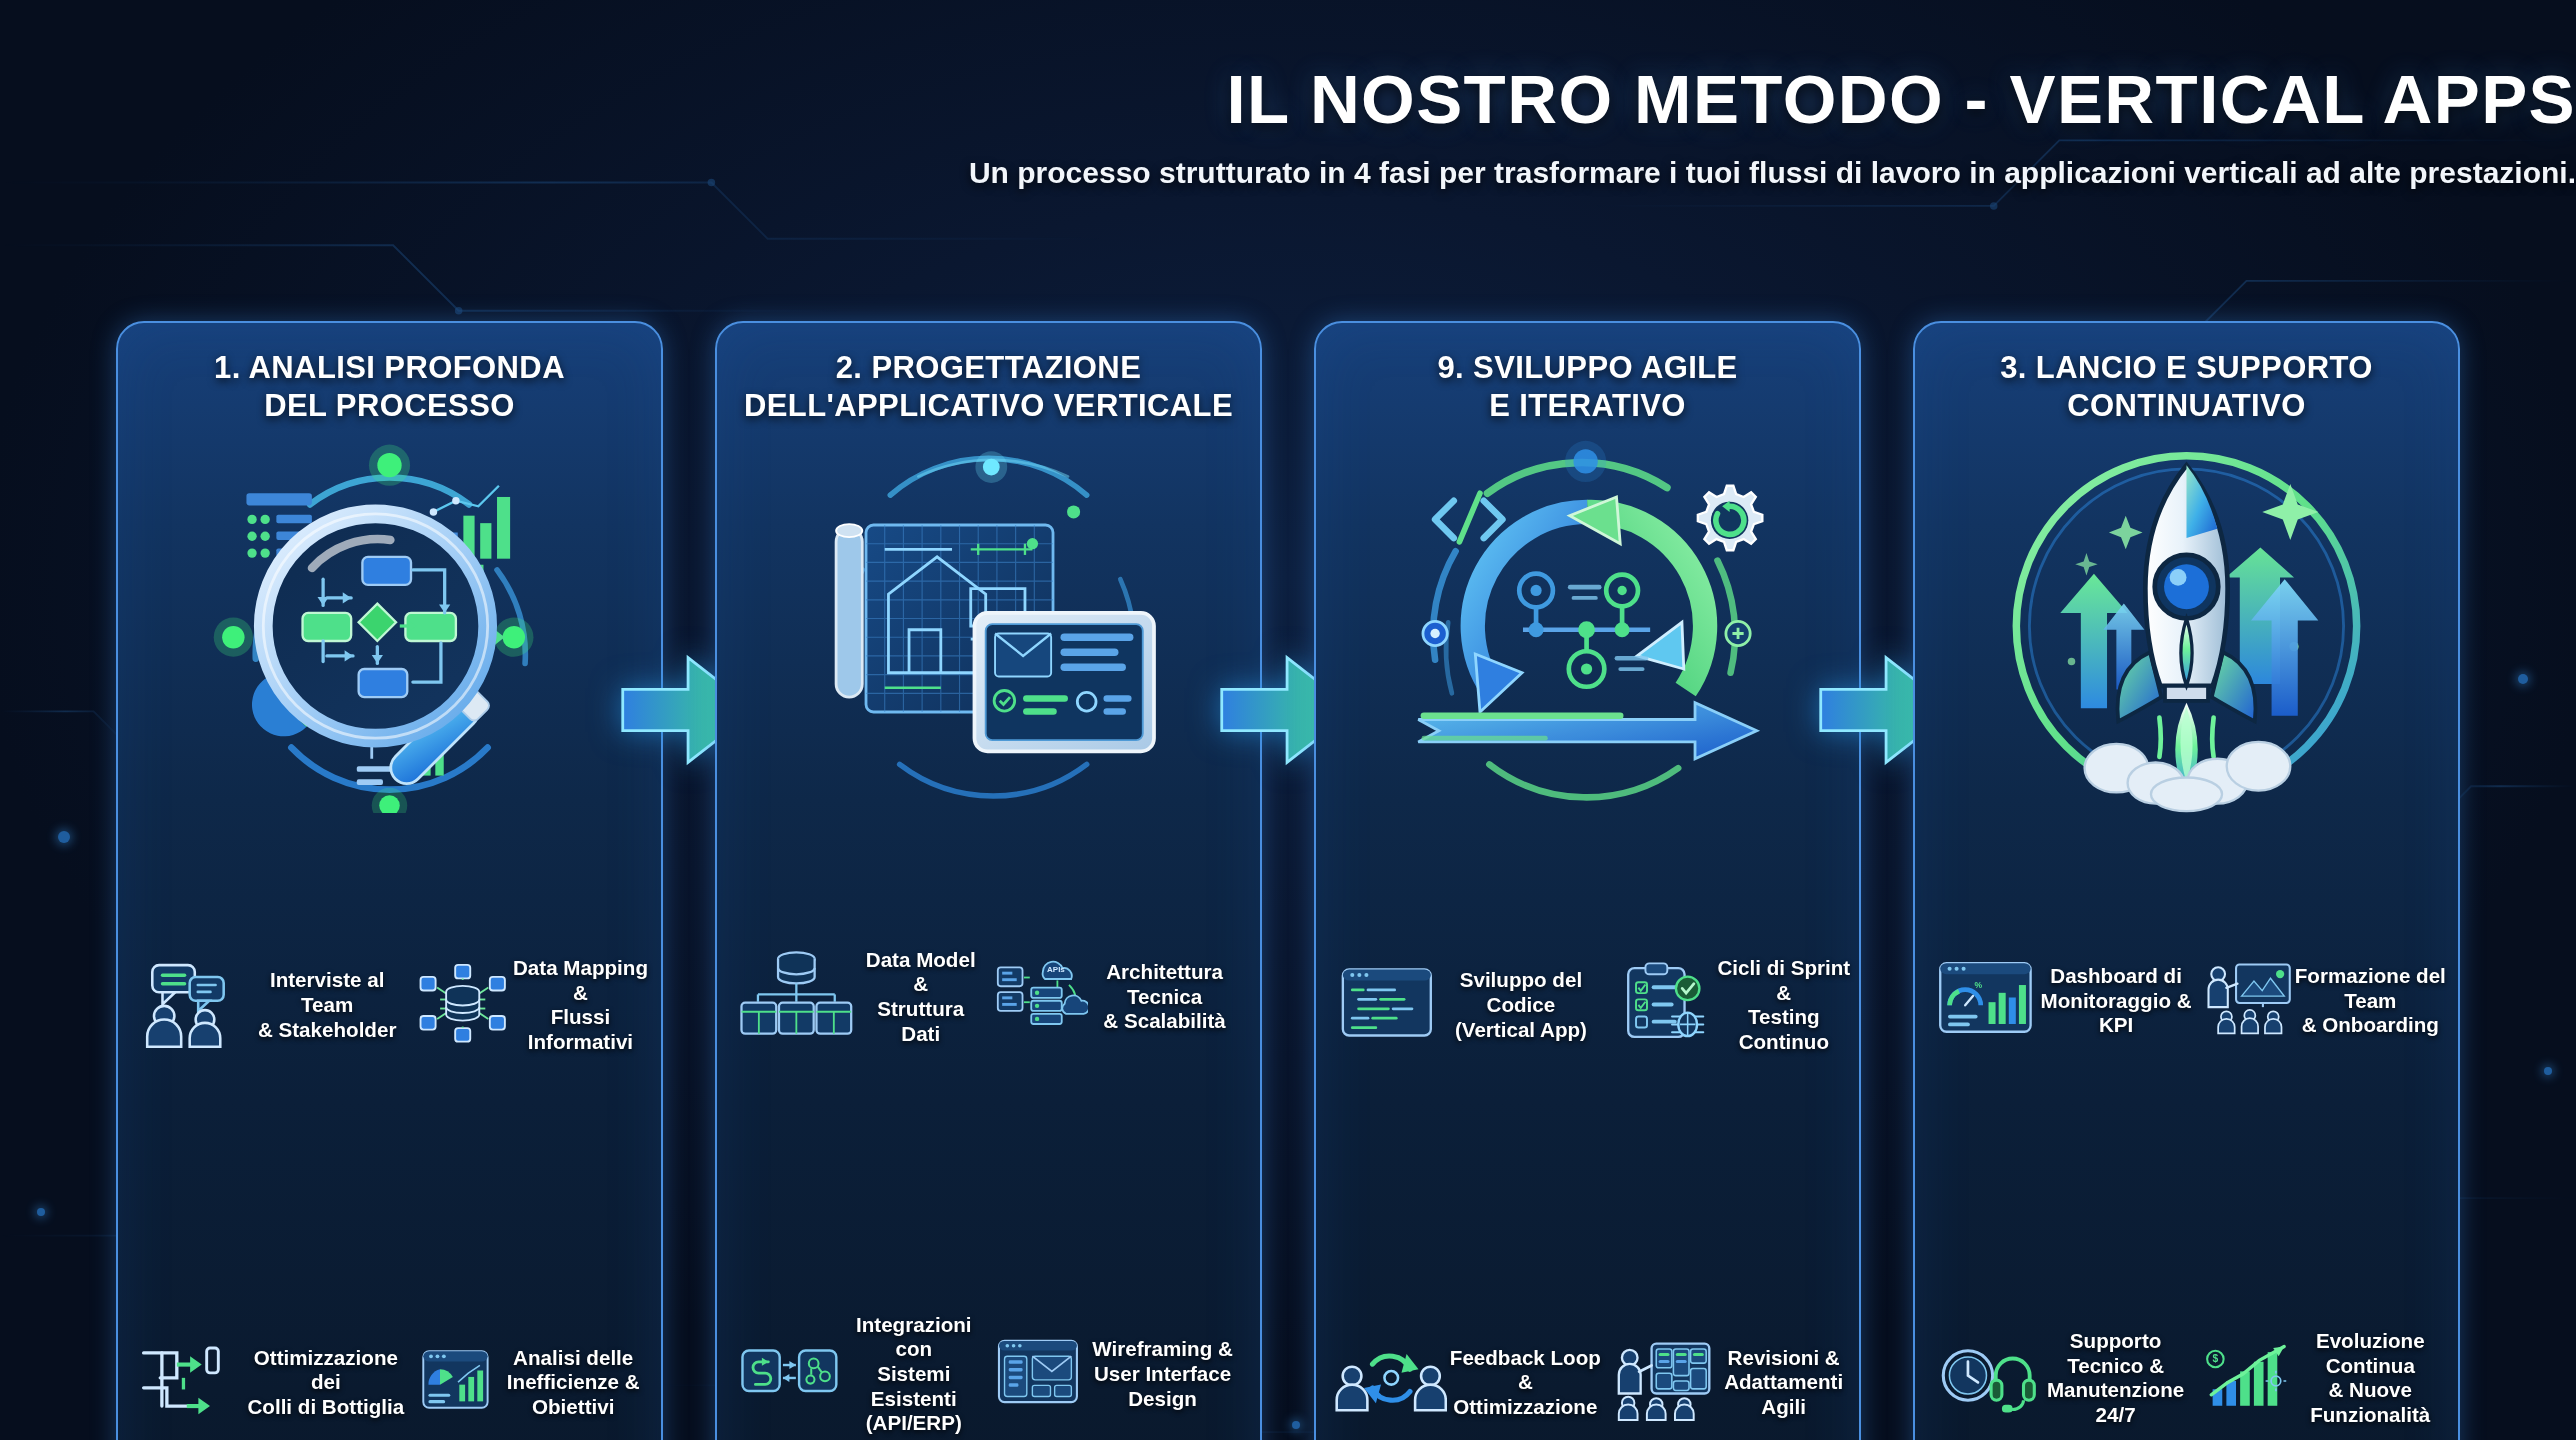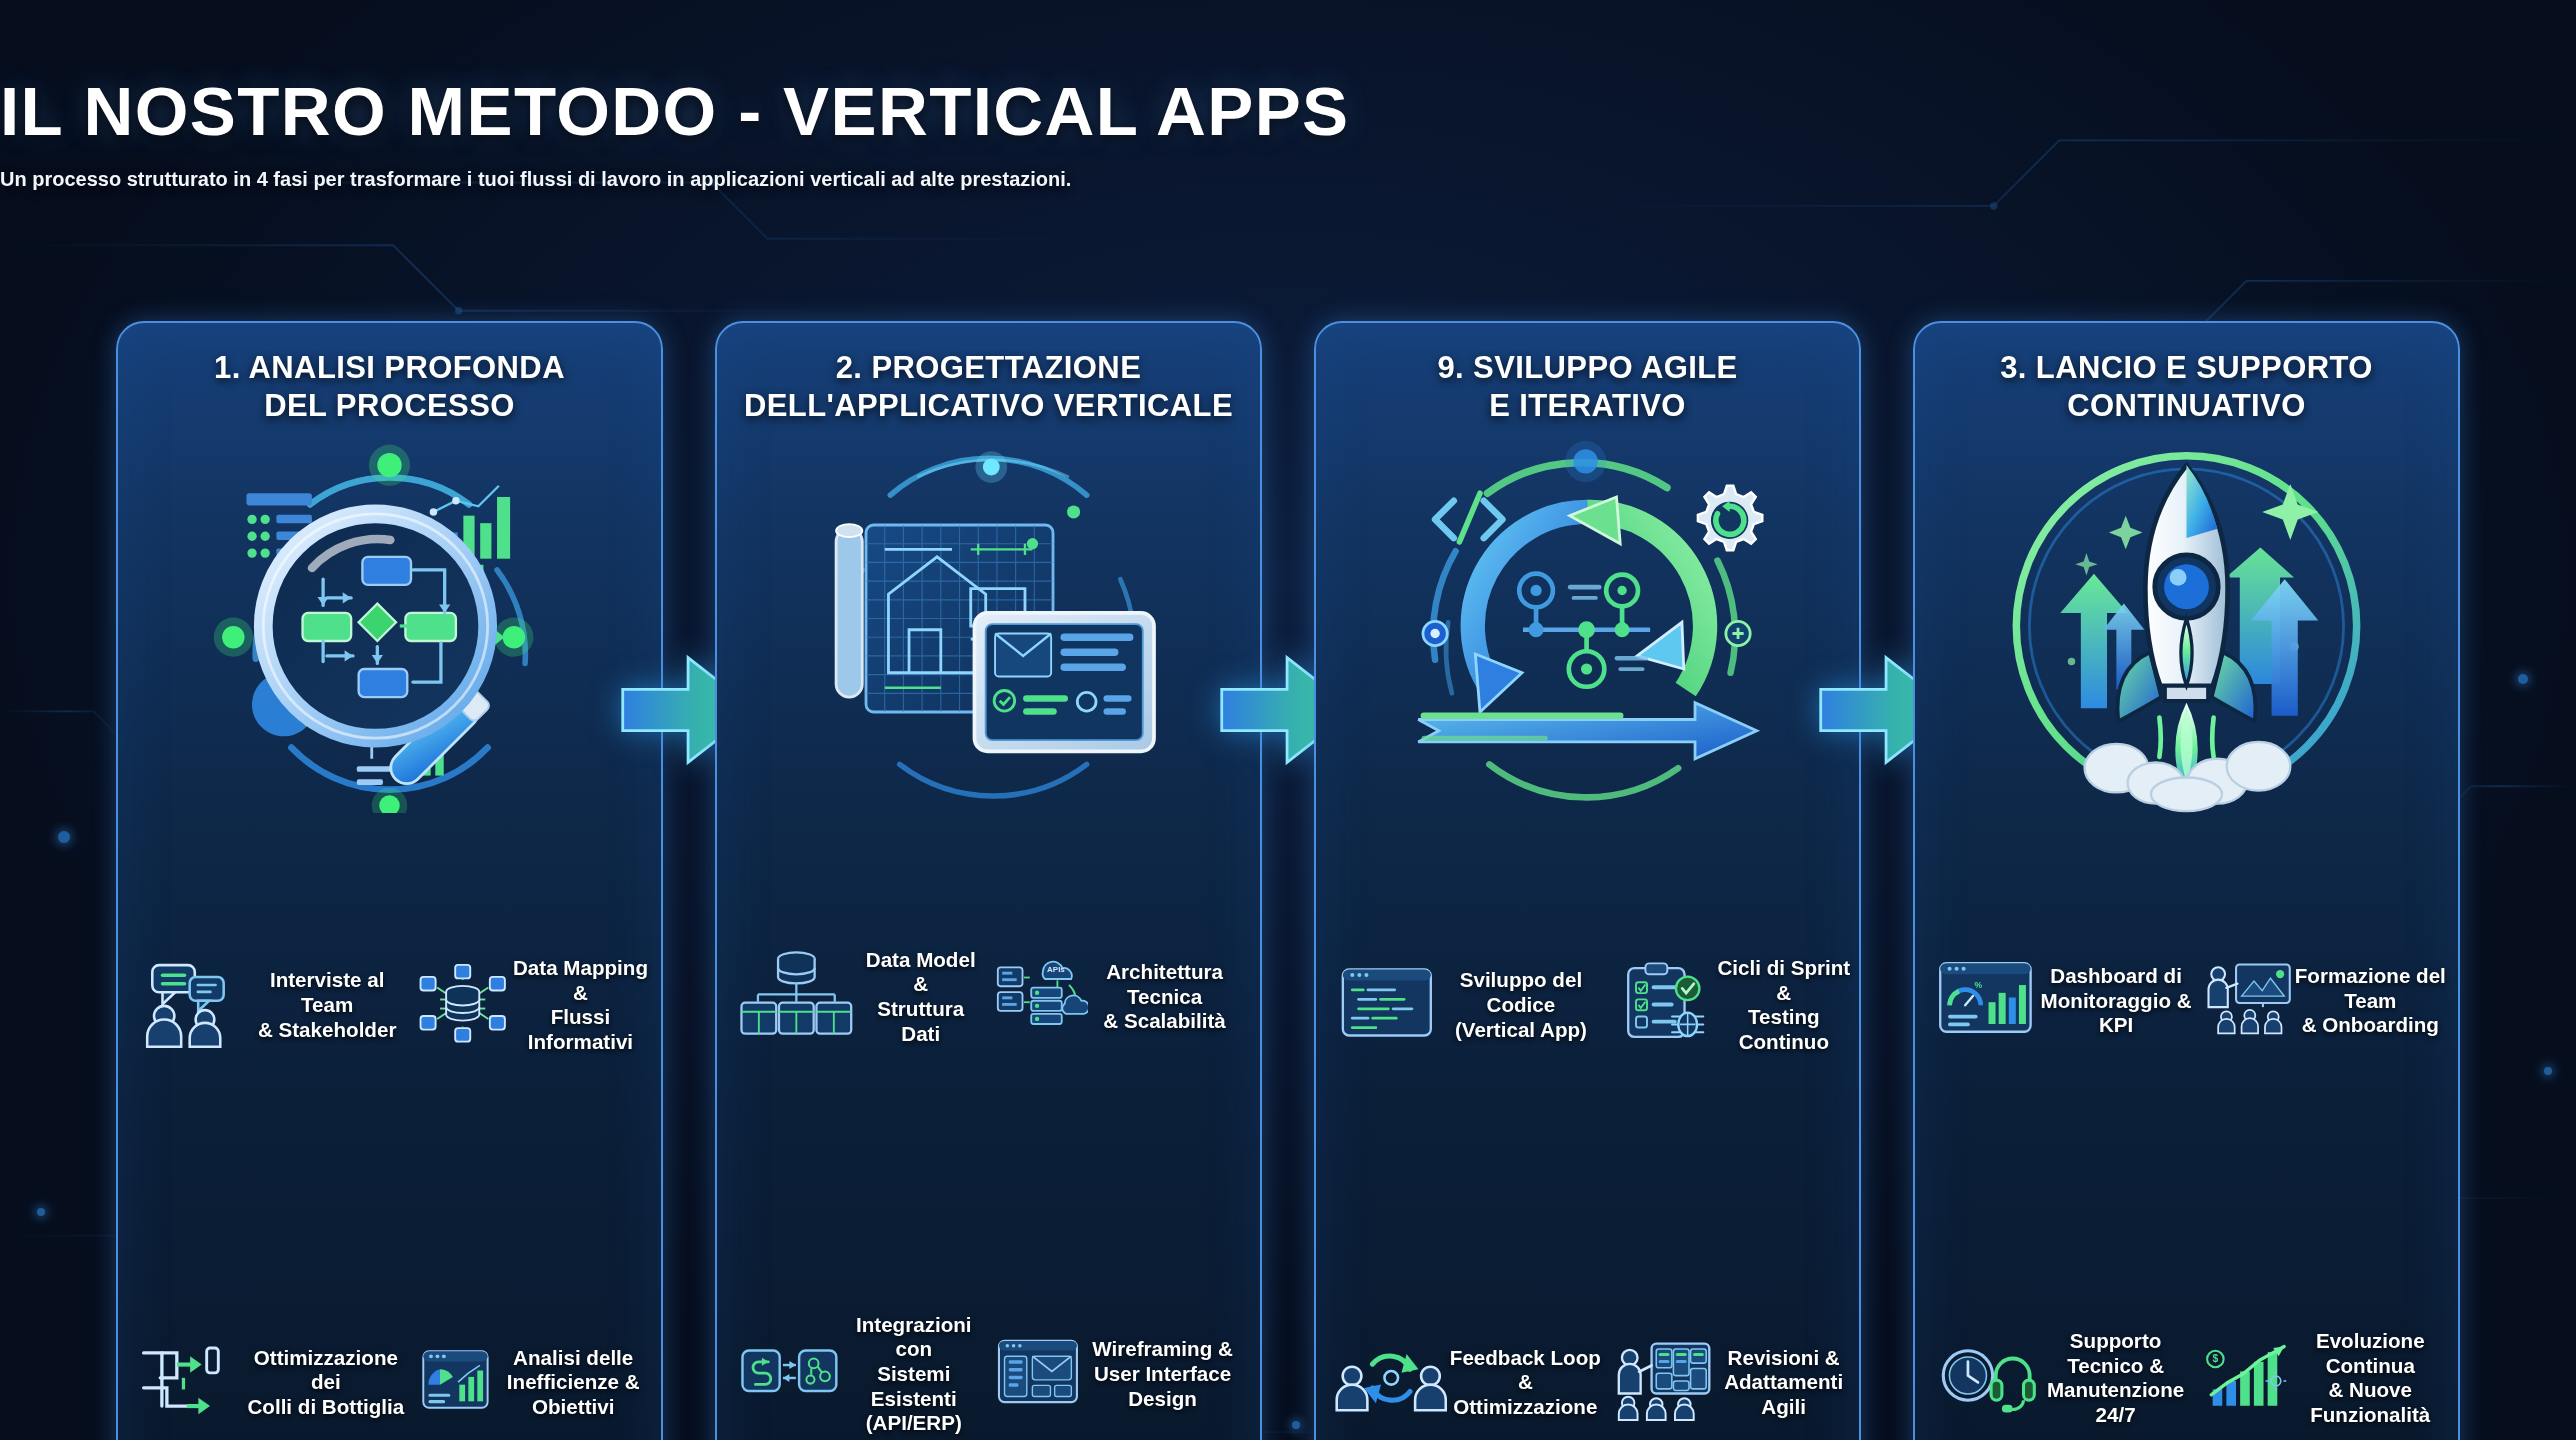--- a/index.html
+++ b/index.html
@@ -33,37 +33,37 @@
     position: absolute;
     border-radius: 50%;
     background: #2a7fd4;
     box-shadow: 0 0 9.4px 2.8px rgba(60,150,230,.55);
     opacity: .7;
   }
 
   
   .header {
     position: absolute;
-    top: 72px;
+    top: 60px;
     left: 0;
     width: 100%;
-    text-align: left;
+    text-align: right;
     z-index: 6;
   }
   .title {
     font-size: 69px;
     font-weight: bold;
     letter-spacing: 1.4px;
     color: #ffffff;
     text-shadow: 0 3.7px 13px rgba(0,0,0,.75), 0 0 26px rgba(90,170,255,.30);
     white-space: nowrap;
   }
   .subtitle {
     margin-top: 17px;
-    font-size: 20px;
+    font-size: 30px;
     font-weight: bold;
     color: #f2f6fb;
     text-shadow: 0 2.8px 9.4px rgba(0,0,0,.8);
     white-space: nowrap;
   }
 
   
   .flow {
     position: absolute;
     top: 321px;

